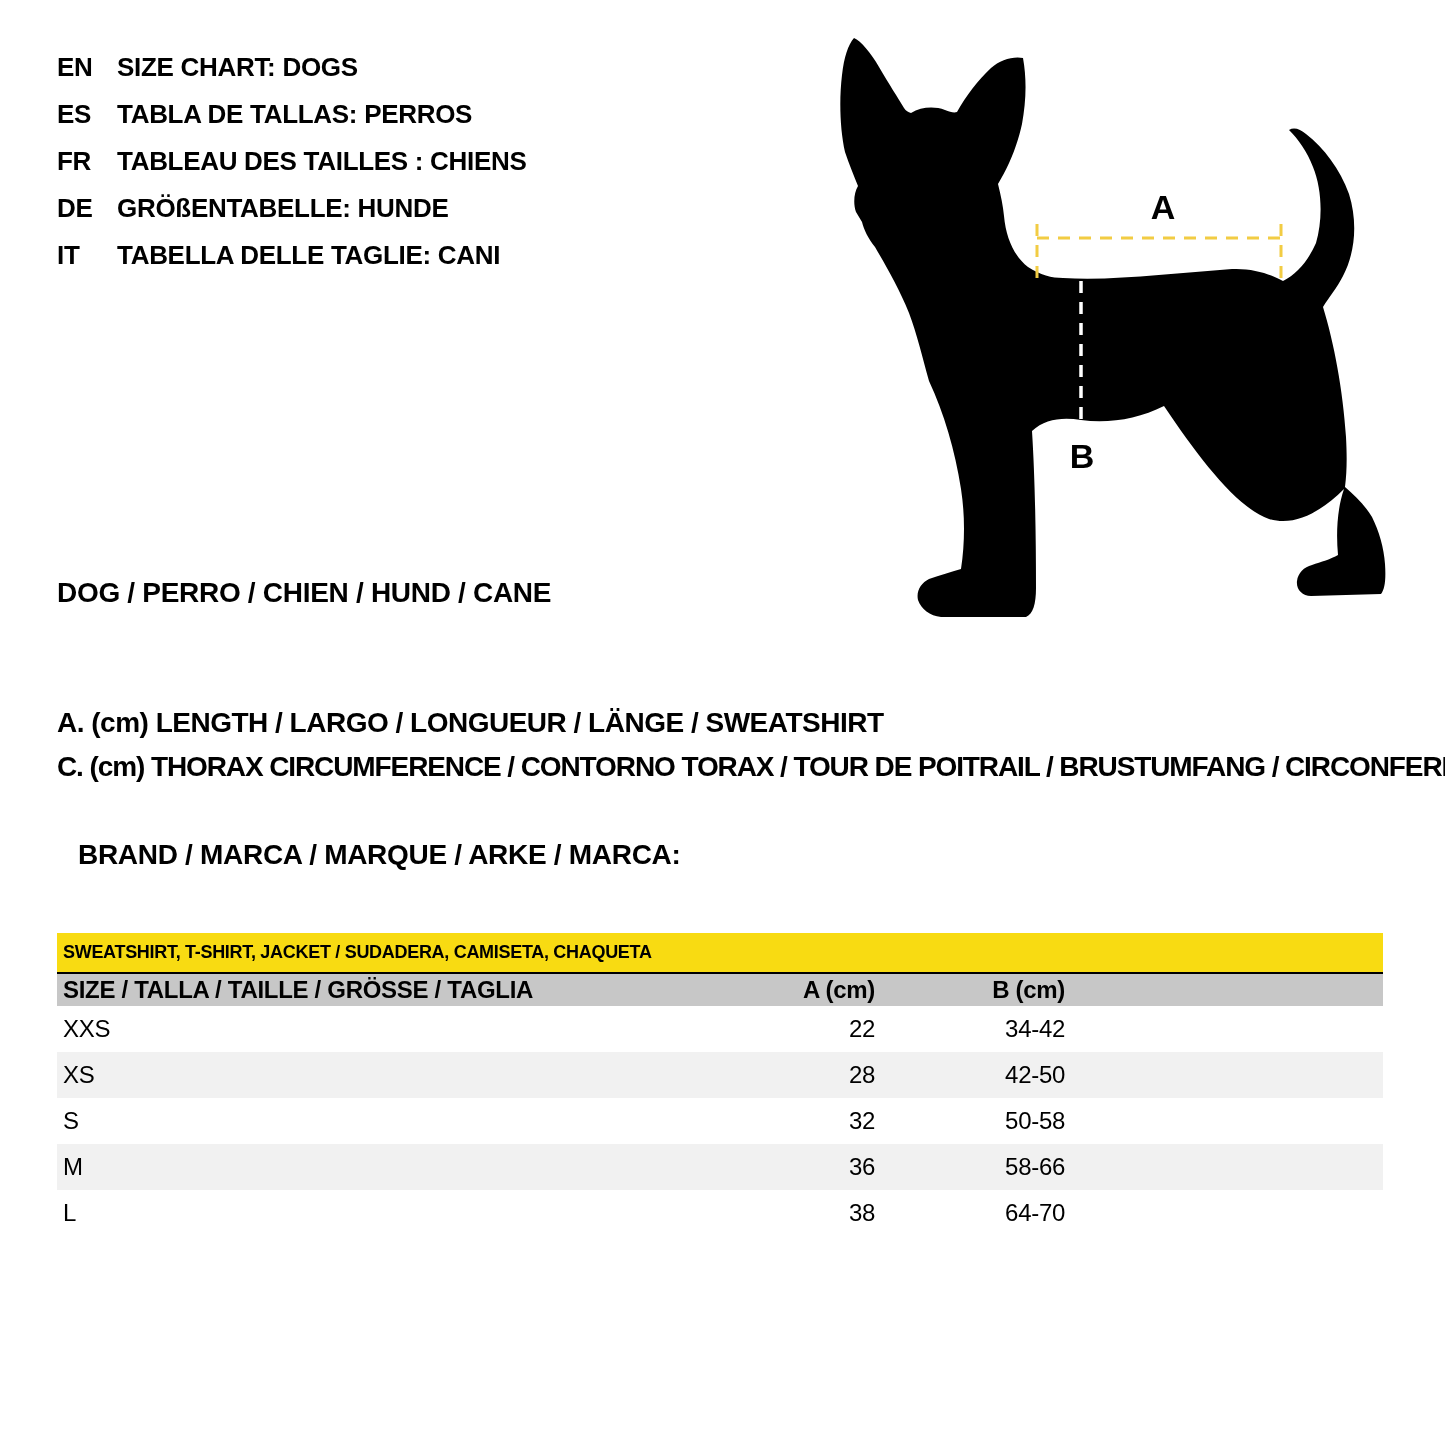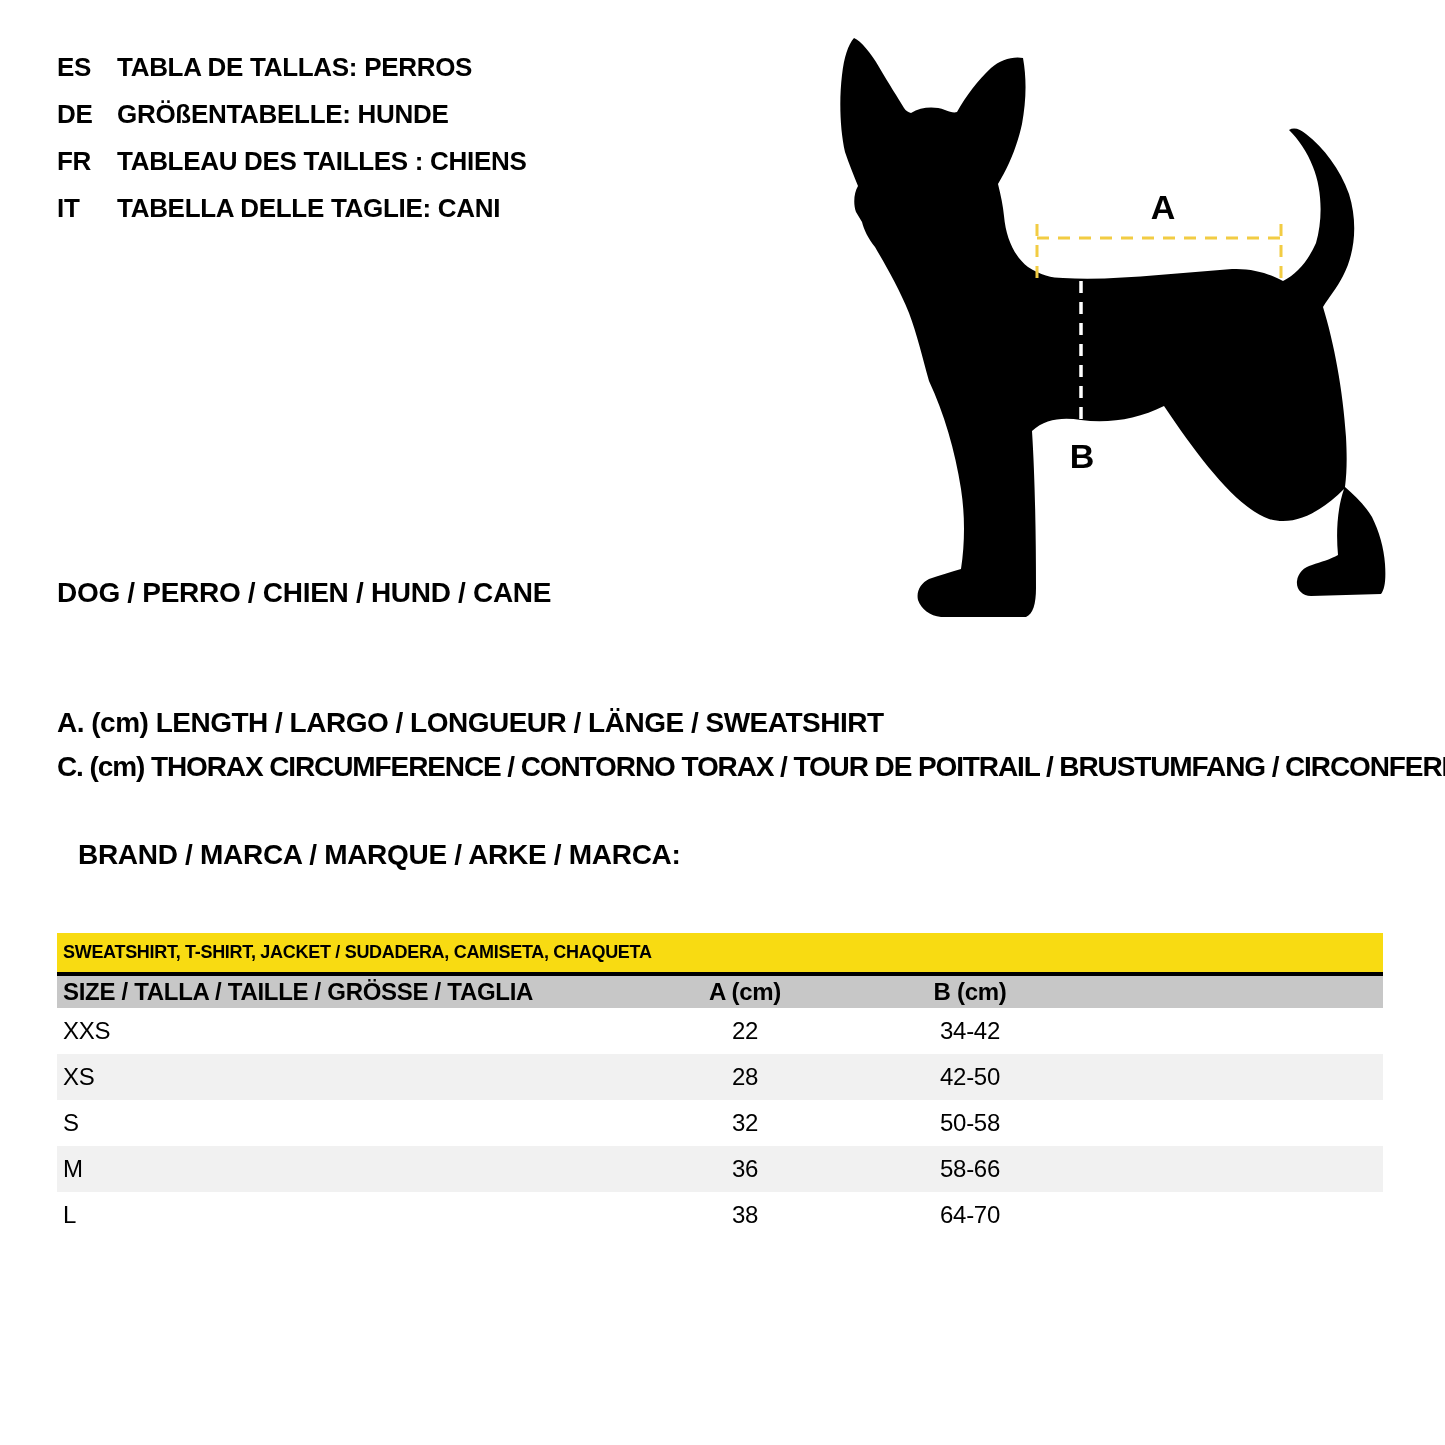--- a/index.html
+++ b/index.html
@@ -80,54 +80,58 @@
     line-height: 30px;
     white-space: nowrap;
   }
   .tbl-grid-row {
     display: grid;
     grid-template-columns: 558px 260px 190px 1fr;
     align-items: center;
   }
   .tbl-head {
     background: #C7C7C7;
-    border-top: 4px solid #000000;
+    border-top: 2px solid #000000;
     height: 32px;
     font-size: 24px;
     font-weight: 700;
     letter-spacing: -0.3px;
   }
   .tbl-row {
     height: 46px;
     font-size: 24px;
     font-weight: 400;
     letter-spacing: -0.3px;
     background: #ffffff;
   }
   .tbl-row.alt { background: #F1F1F1; }
   .cell-size { padding-left: 6px; text-align: left; }
-  .cell-num  { text-align: center; }
+  .cell-num  { text-align: right; }
 </style>
 </head>
 <body>
 
 <div class="page">
 
   <div class="lang-block">
     <div class="lang-row">
+      <span class="lang-code">EN</span>
+      <span class="lang-label">SIZE CHART: DOGS</span>
+    </div>
+    <div class="lang-row">
       <span class="lang-code">ES</span>
       <span class="lang-label">TABLA DE TALLAS: PERROS</span>
     </div>
     <div class="lang-row">
+      <span class="lang-code">FR</span>
+      <span class="lang-label">TABLEAU DES TAILLES : CHIENS</span>
+    </div>
+    <div class="lang-row">
       <span class="lang-code">DE</span>
       <span class="lang-label">GRÖßENTABELLE: HUNDE</span>
-    </div>
-    <div class="lang-row">
-      <span class="lang-code">FR</span>
-      <span class="lang-label">TABLEAU DES TAILLES : CHIENS</span>
     </div>
     <div class="lang-row">
       <span class="lang-code">IT</span>
       <span class="lang-label">TABELLA DELLE TAGLIE: CANI</span>
     </div>
   </div>
 
   <svg class="dog-figure" viewBox="820 20 620 620" width="620" height="620" xmlns="http://www.w3.org/2000/svg">
     <path d="M 858 186
              C 854 176 849 164 845 152

